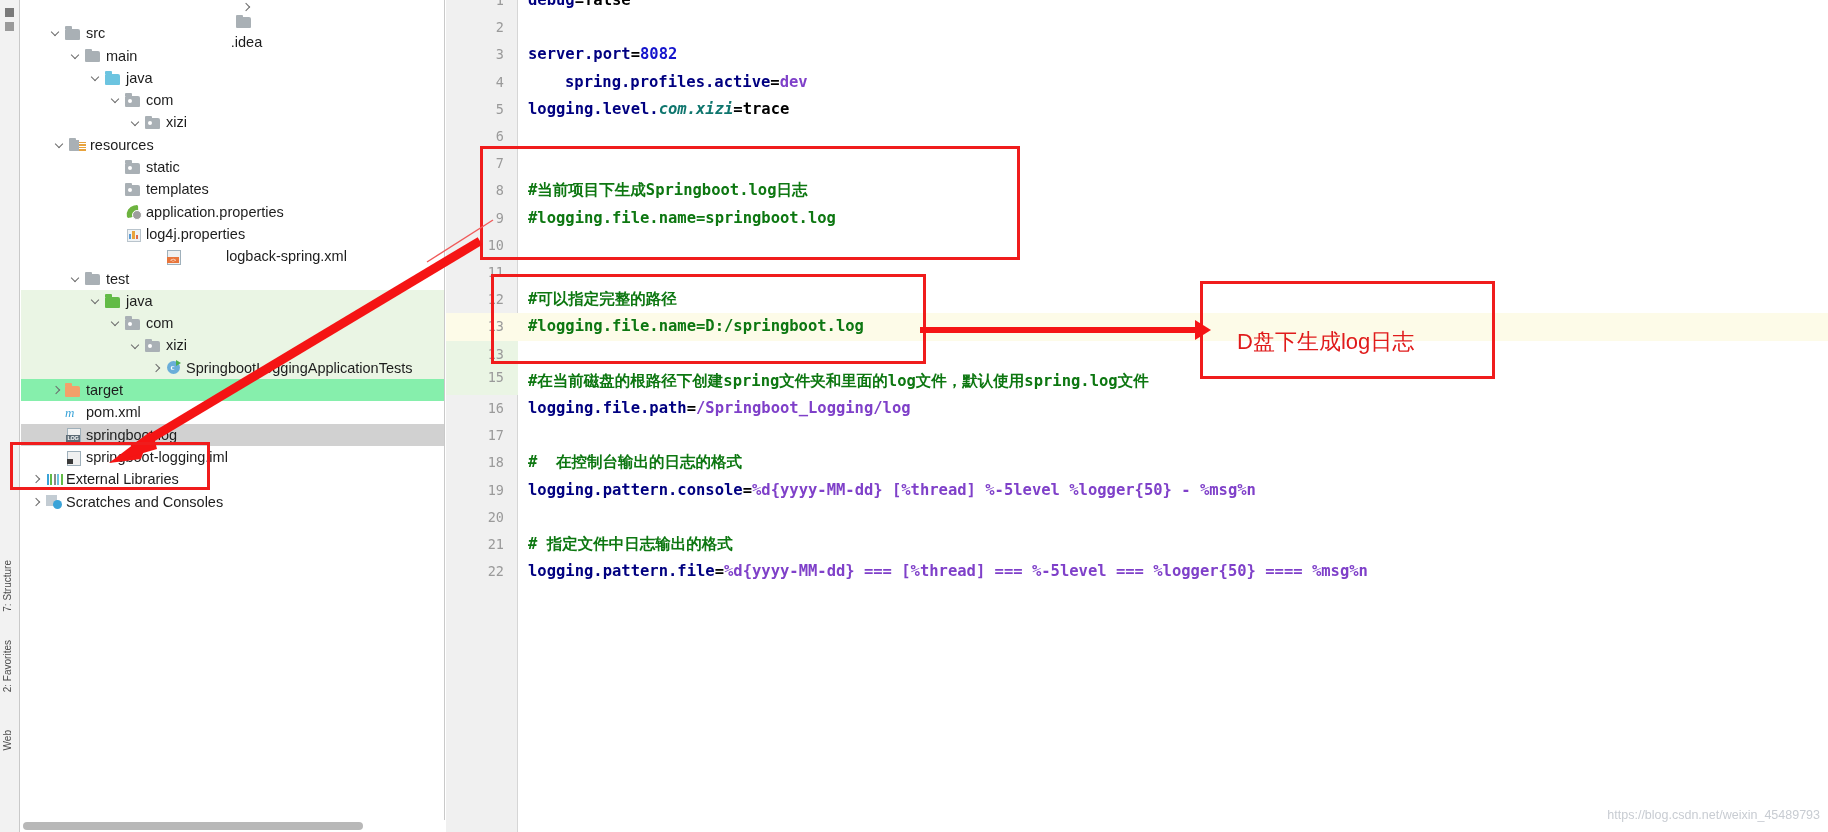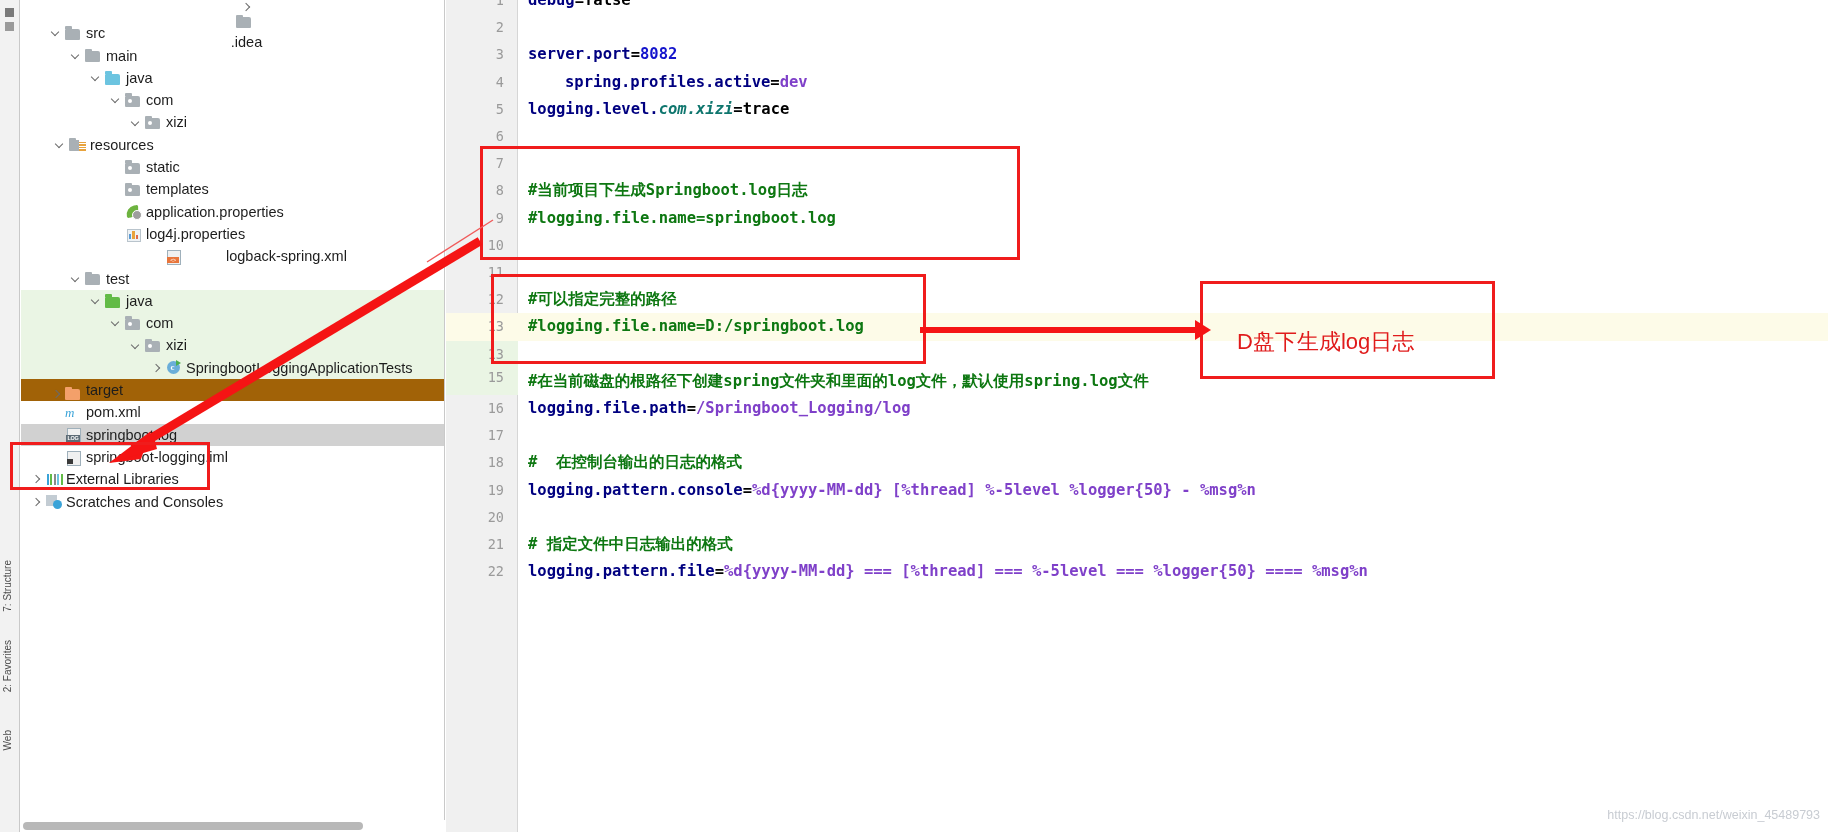--- a/index.html
+++ b/index.html
@@ -32,21 +32,21 @@
     position: absolute; left: 21px; top: 0; width: 424px; height: 832px;
     background: #ffffff; border-right: 1px solid #c9c9c9;
     font-size: 14.5px; color: #1d1d1d;
     overflow: hidden;
   }
   .trow {
     position: relative; height: 22.3px; line-height: 22.3px;
     white-space: nowrap; display: flex; align-items: center;
   }
   .trow.hl-green  { background: #eaf5e4; }
-  .trow.hl-yellow { background: #a16207; align-items: flex-end; }
+  .trow.hl-yellow { background: #86efac; }
   .trow.hl-sel    { background: #d1d1d1; }
   .chev {
     width: 14px; height: 14px; flex: 0 0 14px; position: relative;
     margin-right: 2px;
   }
   .chev::before {
     content: ""; position: absolute; left: 4px; top: 4px;
     width: 5px; height: 5px; border-right: 1.6px solid #6b6b6b;
     border-bottom: 1.6px solid #6b6b6b; transform: rotate(-45deg);
   }

